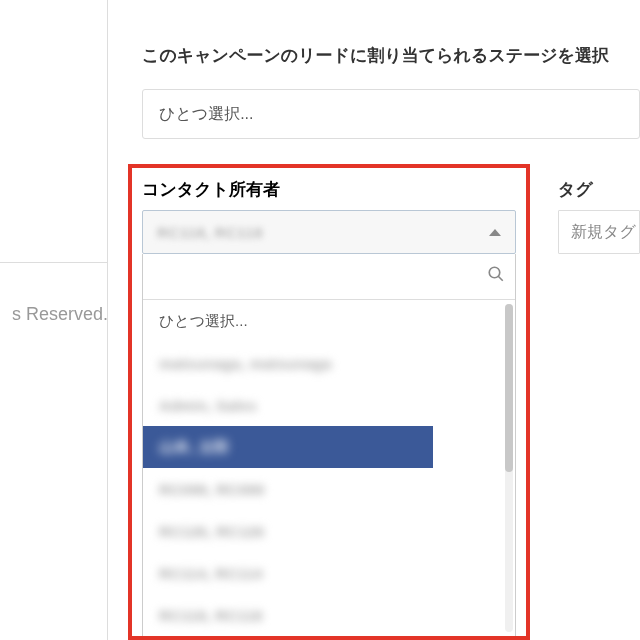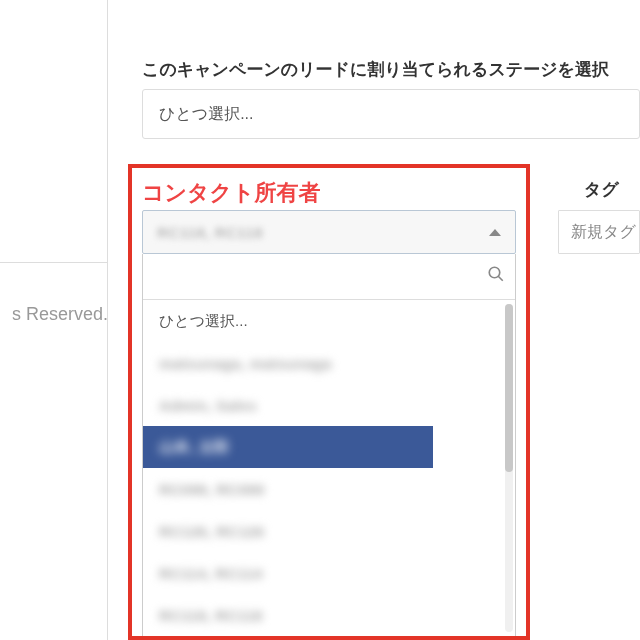--- a/index.html
+++ b/index.html
@@ -34,21 +34,21 @@
       left: 0;
       top: 304px;
       width: 108px;
       color: #999;
       font-size: 18px;
       text-align: right;
     }
     .top-label {
       position: absolute;
       left: 142px;
-      top: 58px;
+      top: 44px;
       font-weight: 700;
       font-size: 17px;
       color: #333;
       white-space: nowrap;
     }
     .top-input {
       position: absolute;
       left: 142px;
       top: 89px;
       width: 498px;
@@ -71,22 +71,22 @@
       border: 4px solid #e33427;
       background: transparent;
       z-index: 10;
       pointer-events: none;
     }
     .owner-label {
       position: absolute;
       left: 142px;
       top: 178px;
       font-weight: 700;
-      font-size: 22px;
-      color: #ef4444;
+      font-size: 17px;
+      color: #000000;
     }
     .select-box {
       position: absolute;
       left: 142px;
       top: 210px;
       width: 374px;
       height: 44px;
       border: 1px solid #b9c7d5;
       border-radius: 2px;
       background: #f7f7f7;
@@ -190,21 +190,20 @@
       color: #e9edf5;
       filter: blur(5px);
     }
     .tag-label {
       position: absolute;
       left: 558px;
       top: 178px;
       font-weight: 700;
       font-size: 17px;
       color: #333;
-      margin-left: 26px;
     }
     .tag-input {
       position: absolute;
       left: 558px;
       top: 210px;
       width: 82px;
       height: 44px;
       border: 1px solid #ddd;
       border-radius: 1px;
       background: #fff;

